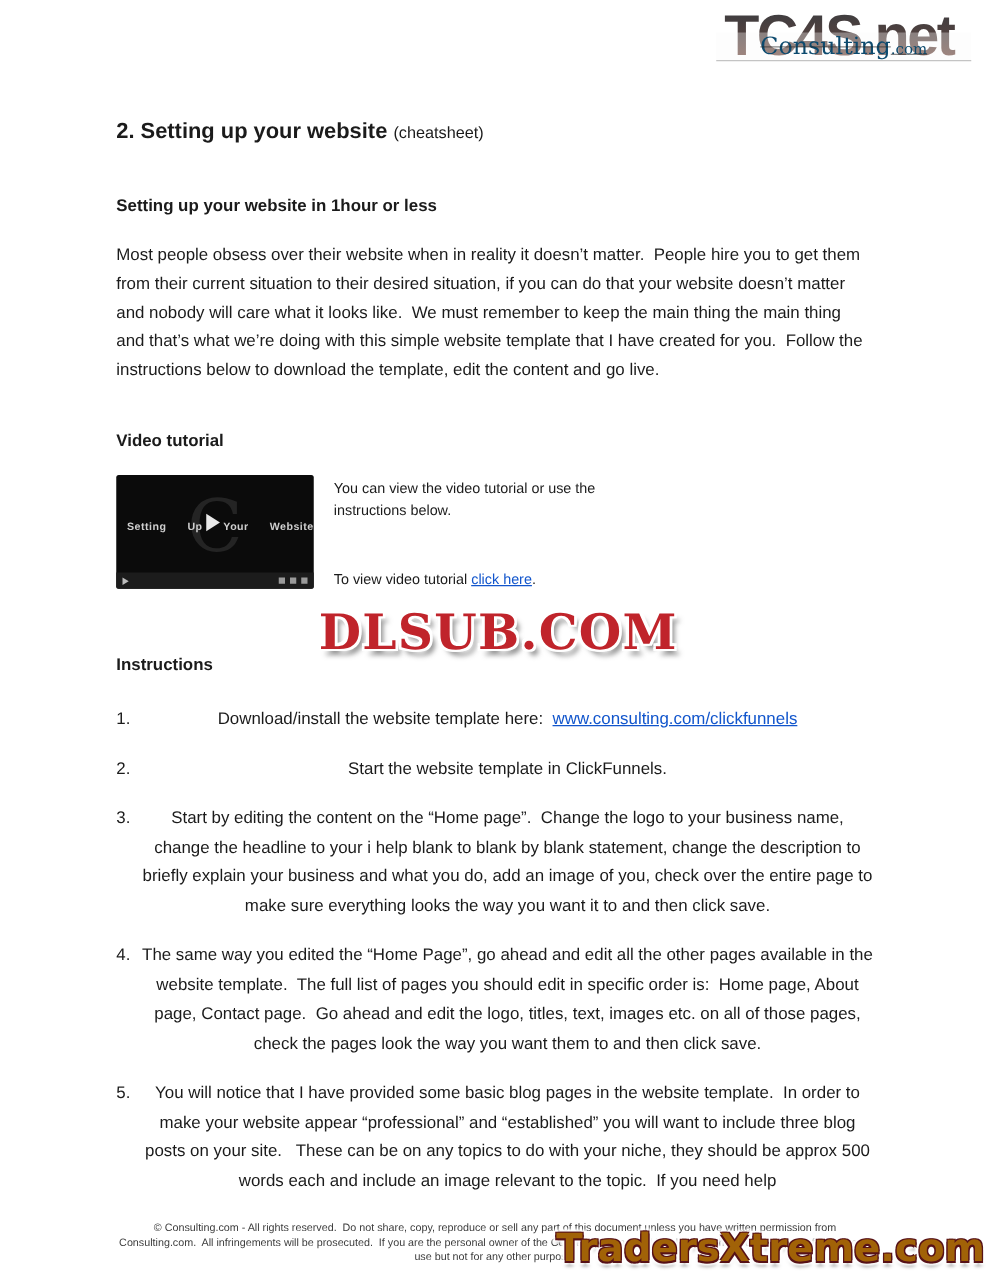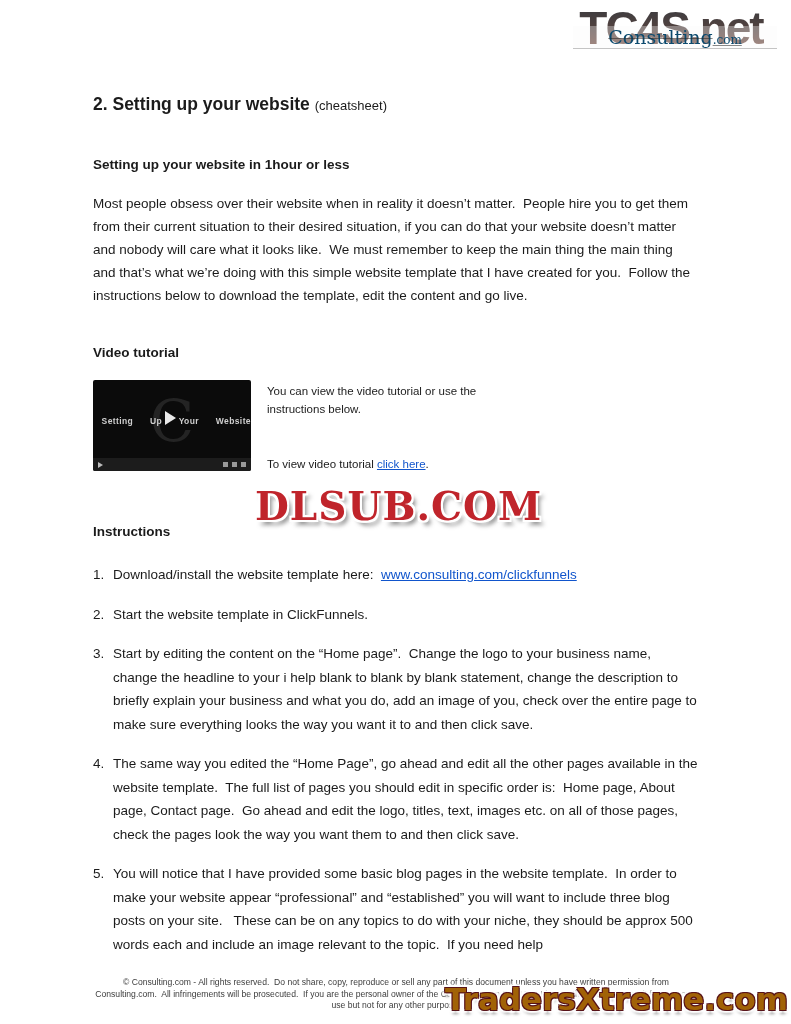--- a/index.html
+++ b/index.html
@@ -106,21 +106,21 @@
   .video-side { margin-left: 16px; padding-top: 2px; width: 220px; }
   .video-side p { margin: 0; font-size: 11.5px; line-height: 18px; white-space: pre-wrap; }
   .video-side .line2 { margin-top: 37px; }
   a.doc-link { color: #1155cc; text-decoration: underline; cursor: pointer; }
 
   
   .h-instr { margin-top: 49px; }
   .olist { margin-top: 21px; }
   .li { display: flex; font-size: 13.5px; line-height: 23.5px; margin-bottom: 16px; }
   .li .num { width: 20px; flex: 0 0 auto; }
-  .li .txt { flex: 1; white-space: pre-wrap; }
+  .li .txt { flex: 1; white-space: pre-wrap; text-align: center; }
 
   
   .footer {
     margin-top: 21px;
     font-size: 8.6px; line-height: 11.5px;
     color: #3c3c3c;
     white-space: pre-wrap;
     text-align: center;
   }
 

